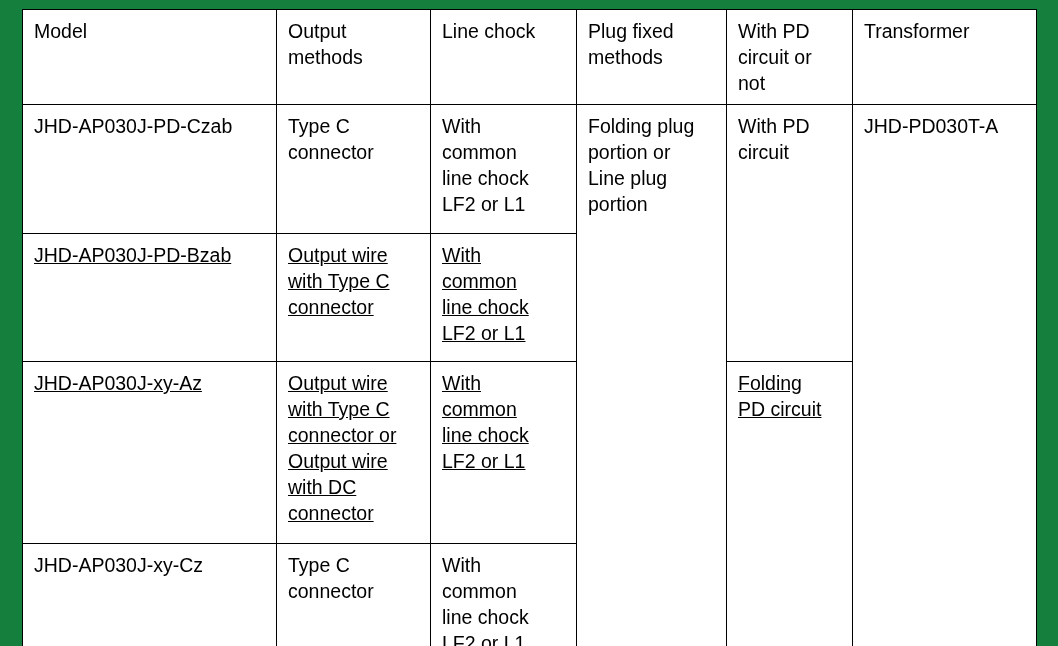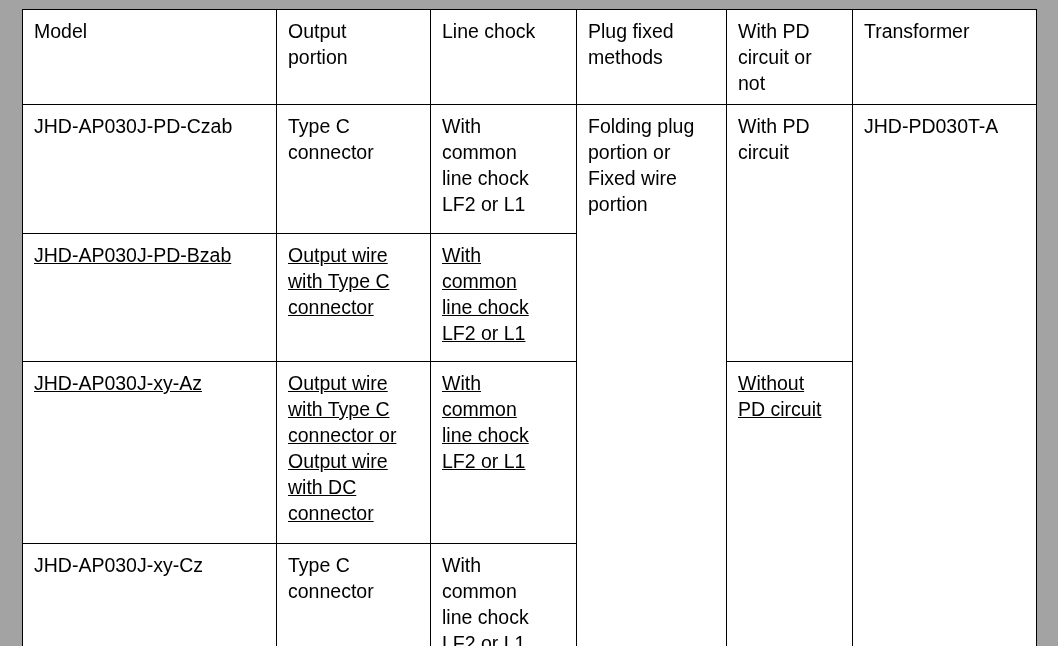--- a/index.html
+++ b/index.html
@@ -11,21 +11,21 @@
     width: 1058px;
     height: 646px;
     font-family: "Liberation Sans", sans-serif;
     color: #000000;
     overflow: hidden;
   }
   .page {
     position: relative;
     width: 1058px;
     height: 646px;
-    background: #a3a3a3;
+    background: #15803d;
   }
   table.spec-table {
     position: absolute;
     left: 22px;
     top: 9px;
     width: 1014px;
     border-collapse: collapse;
     table-layout: fixed;
     background: #ffffff;
   }
@@ -74,21 +74,21 @@
     </colgroup>
 
     <tbody>
 
       <tr class="row-h">
         <td>
           <span class="cell-text">Model</span>
         </td>
         <td>
           <span class="cell-text">Output
-portion</span>
+methods</span>
         </td>
         <td>
           <span class="cell-text">Line chock</span>
         </td>
         <td>
           <span class="cell-text">Plug fixed
 methods</span>
         </td>
         <td>
           <span class="cell-text">With PD
@@ -110,21 +110,21 @@
         </td>
         <td>
           <span class="cell-text">With
 common
 line chock
 LF2 or L1</span>
         </td>
         <td rowspan="4">
           <span class="cell-text">Folding plug
 portion or
-Fixed wire
+Line plug
 portion</span>
         </td>
         <td rowspan="2">
           <span class="cell-text">With PD
 circuit</span>
         </td>
         <td rowspan="4">
           <span class="cell-text">JHD-PD030T-A</span>
         </td>
       </tr>
@@ -158,21 +158,21 @@
 with DC
 connector</span>
         </td>
         <td>
           <span class="cell-text">With
 common
 line chock
 LF2 or L1</span>
         </td>
         <td rowspan="2">
-          <span class="cell-text">Without
+          <span class="cell-text">Folding
 PD circuit</span>
         </td>
       </tr>
 
       <tr class="row-4">
         <td>
           <span class="cell-text">JHD-AP030J-xy-Cz</span>
         </td>
         <td>
           <span class="cell-text">Type C

